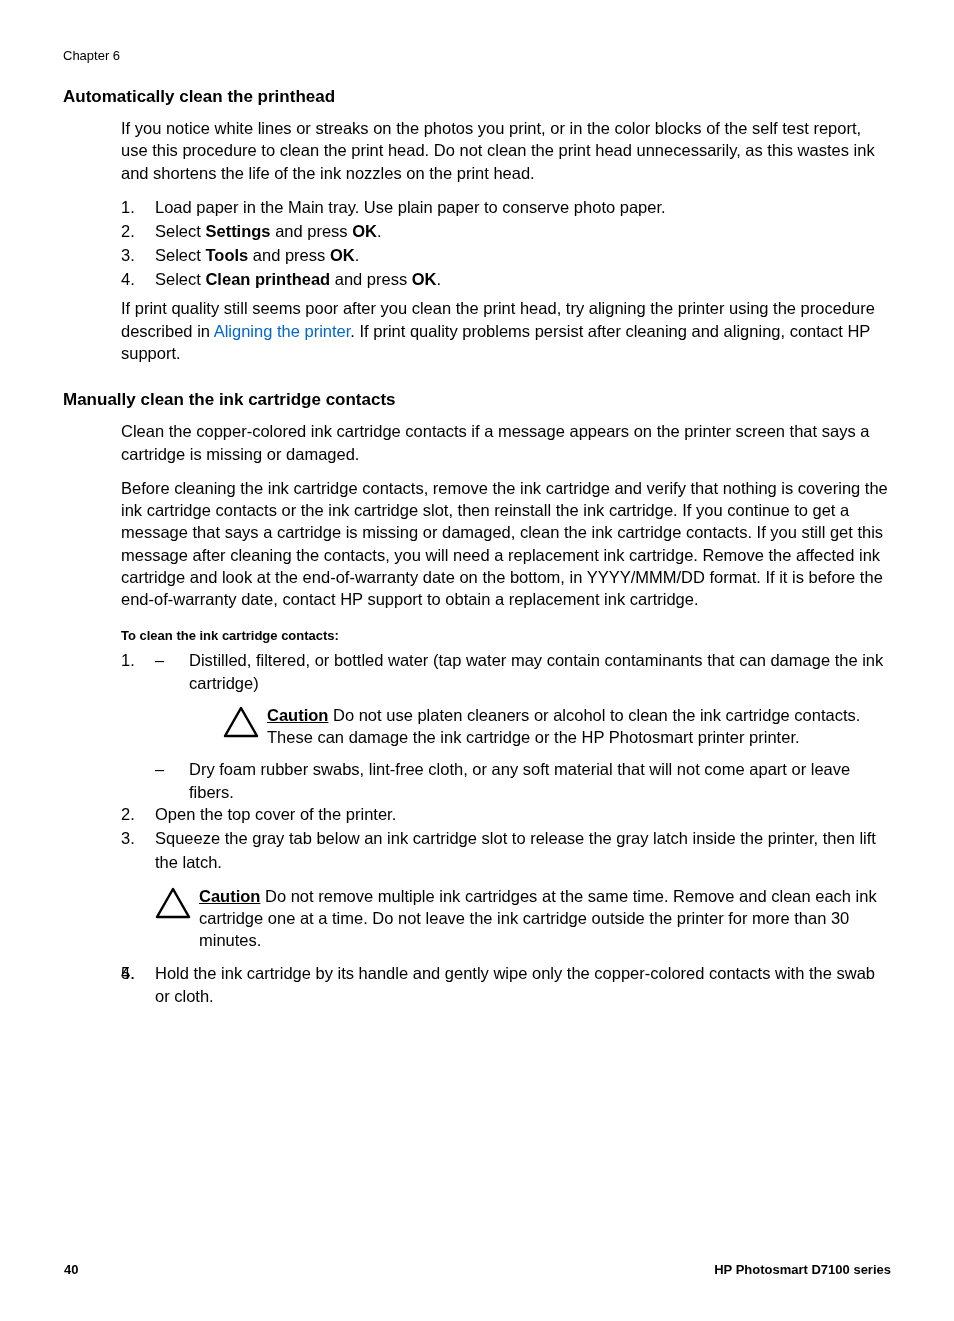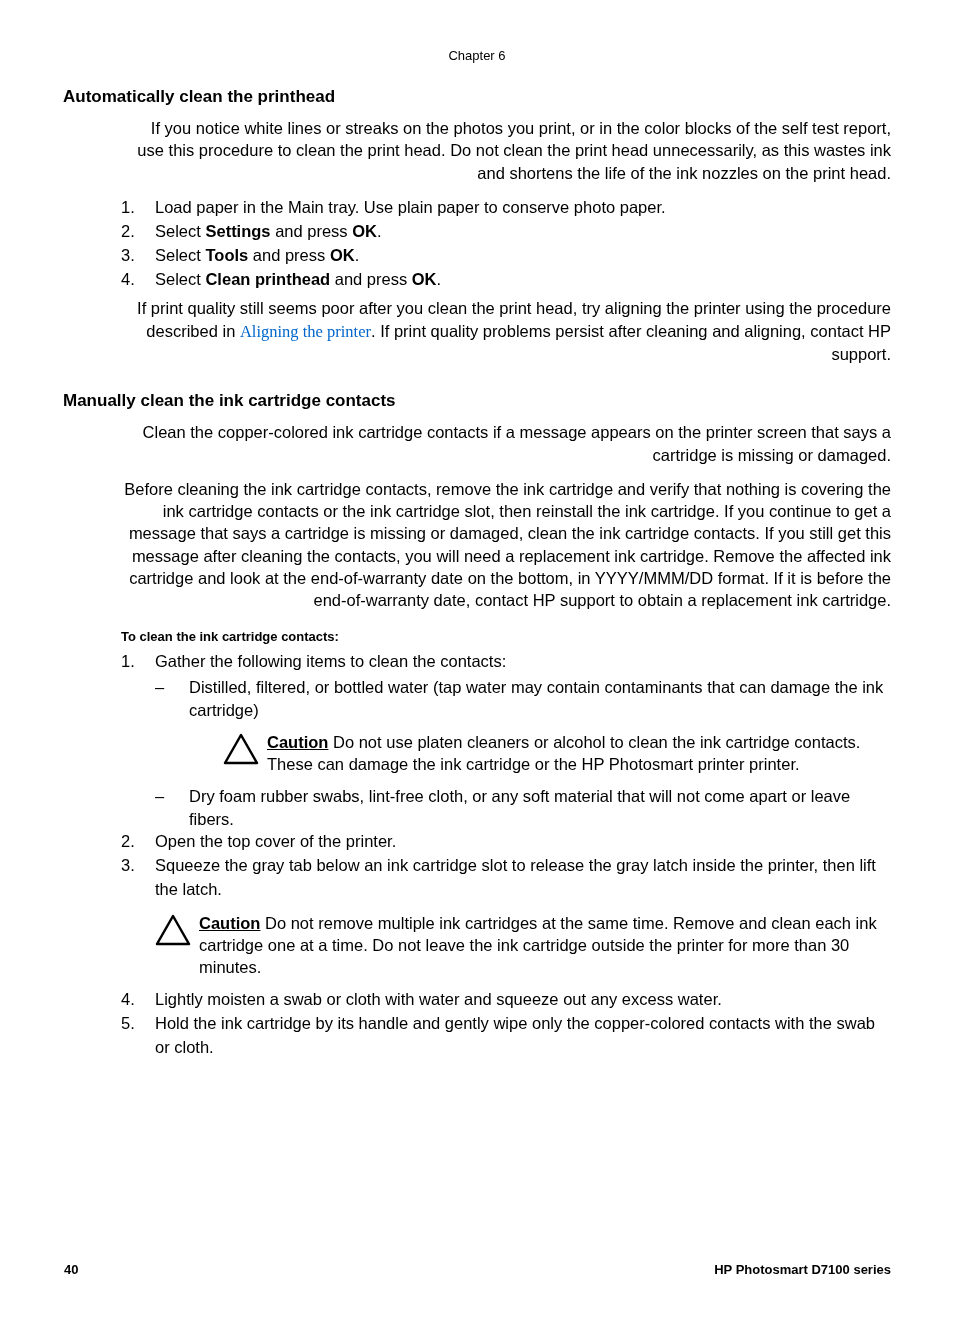--- a/index.html
+++ b/index.html
@@ -12,36 +12,34 @@
       background: #fff;
       width: 954px;
       height: 1321px;
       padding: 48px 63px 50px 63px;
       position: relative;
       color: #000;
     }
     .chapter-label {
       font-size: 13px;
       margin-bottom: 24px;
-      text-align: center;
     }
     .section-heading {
       font-size: 17px;
       font-weight: bold;
       margin-bottom: 10px;
       margin-top: 2px;
     }
     .body-indent {
       margin-left: 58px;
     }
     .para {
       font-size: 16.5px;
       line-height: 1.35;
       margin-bottom: 6px;
-      text-align: right;
     }
     .para-space {
       margin-bottom: 12px;
     }
     ol.numbered {
       list-style: none;
       margin-bottom: 6px;
     }
     ol.numbered > li {
       font-size: 16.5px;
@@ -70,21 +68,20 @@
       top: 0;
     }
     .sub-heading {
       font-size: 13px;
       font-weight: bold;
       margin-top: 18px;
       margin-bottom: 6px;
     }
     .link {
       color: #0066cc;
-      font-family: Liberation Serif, serif;
     }
     .caution-row {
       display: flex;
       align-items: flex-start;
       margin-top: 10px;
       margin-bottom: 10px;
     }
     .caution-icon {
       flex-shrink: 0;
       width: 36px;
@@ -153,21 +150,20 @@
 
 <div class="body-indent">
   <div class="para para-space">Clean the copper-colored ink cartridge contacts if a message appears on the printer screen that says a cartridge is missing or damaged.</div>
   <div class="para">Before cleaning the ink cartridge contacts, remove the ink cartridge and verify that nothing is covering the ink cartridge contacts or the ink cartridge slot, then reinstall the ink cartridge. If you continue to get a message that says a cartridge is missing or damaged, clean the ink cartridge contacts. If you still get this message after cleaning the contacts, you will need a replacement ink cartridge. Remove the affected ink cartridge and look at the end-of-warranty date on the bottom, in YYYY/MMM/DD format. If it is before the end-of-warranty date, contact HP support to obtain a replacement ink cartridge.</div>
 
   <div class="sub-heading">To clean the ink cartridge contacts:</div>
 
   <ol class="numbered">
     <li>
       <span class="num">1.</span>
-      <span>Gather the following items to clean the contacts:</span>
       <ul class="sub-dash-list">
         <li>
           <span class="dash">–</span>
           <span>Distilled, filtered, or bottled water (tap water may contain contaminants that can damage the ink cartridge)</span>
           <div class="caution-row caution-nested">
             <svg class="caution-icon" viewBox="0 0 36 32">
               <path d="M18 2 L34 30 L2 30 Z" fill="none" stroke="#000" stroke-width="2.5" stroke-linejoin="round"></path>
             </svg>
             <div class="caution-text">
               <span class="bold">Caution</span><span>   Do not use platen cleaners or alcohol to clean the ink cartridge contacts. These can damage the ink cartridge or the HP Photosmart printer printer.</span>
@@ -191,21 +187,20 @@
         <svg class="caution-icon" viewBox="0 0 36 32">
           <path d="M18 2 L34 30 L2 30 Z" fill="none" stroke="#000" stroke-width="2.5" stroke-linejoin="round"></path>
         </svg>
         <div class="caution-text">
           <span class="bold">Caution</span><span>   Do not remove multiple ink cartridges at the same time. Remove and clean each ink cartridge one at a time. Do not leave the ink cartridge outside the printer for more than 30 minutes.</span>
         </div>
       </div>
     </li>
     <li>
       <span class="num">4.</span>
-      <span>Lightly moisten a swab or cloth with water and squeeze out any excess water.</span>
     </li>
     <li>
       <span class="num">5.</span>
       <span>Hold the ink cartridge by its handle and gently wipe only the copper-colored contacts with the swab or cloth.</span>
     </li>
   </ol>
 </div>
 
 <div class="footer">
   <span>40</span>

